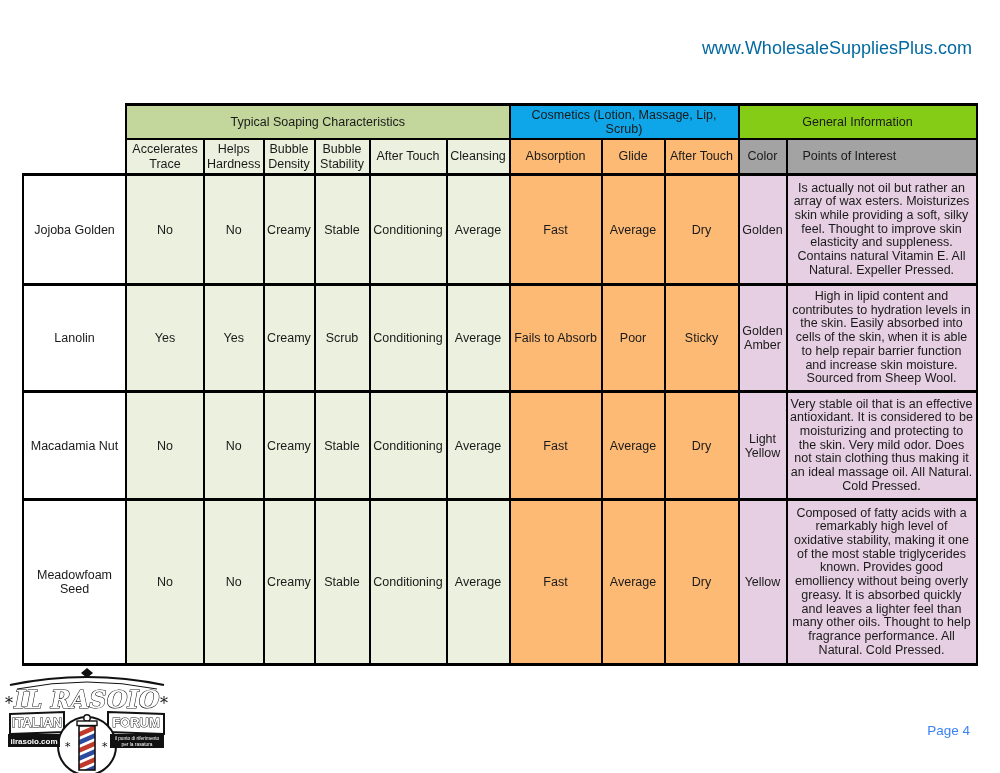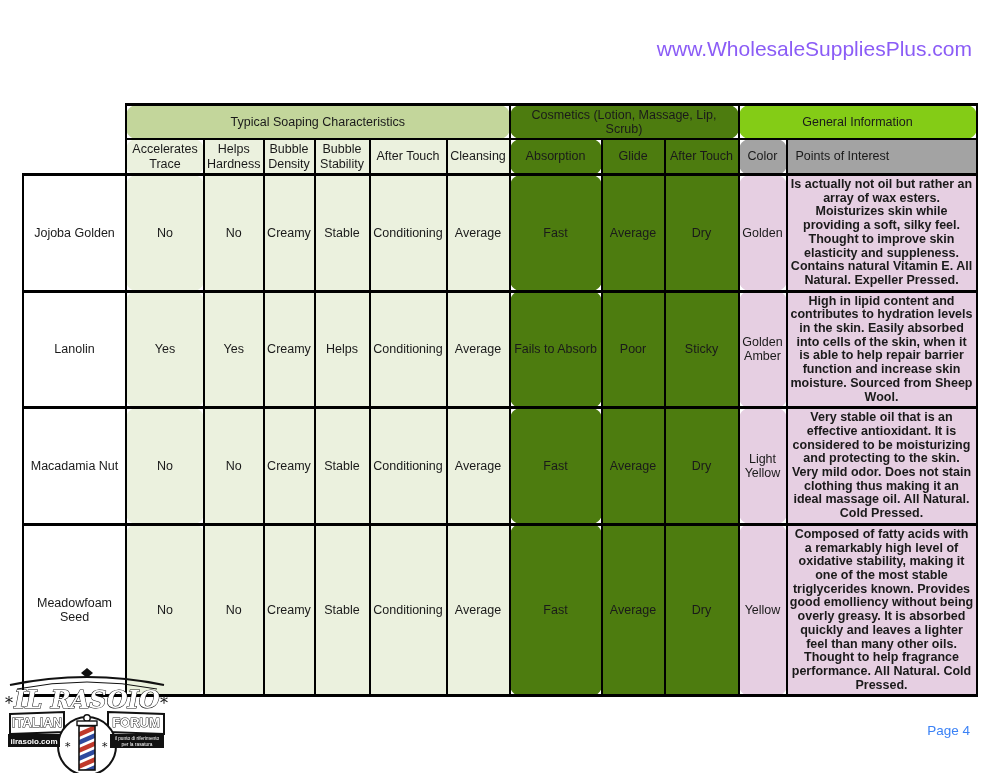--- a/index.html
+++ b/index.html
@@ -1,51 +1,51 @@
 <!DOCTYPE html>
 <html><head>
 <meta charset="utf-8">
 <style>
   * { margin:0; padding:0; box-sizing:border-box; }
   html,body { width:1000px; height:773px; background:#fff; overflow:hidden; position:relative;
               font-family:"Liberation Sans", sans-serif; color:#1a1a1a; }
 
   
-  .contact { position:absolute; top:38px; right:28px; text-align:left; font-size:21px; line-height:21px; color:#8b5cf6; }
+  .contact { position:absolute; top:38px; right:28px; text-align:left; font-size:18px; line-height:21px; color:#0369a1; }
 
   
   table.oil-table { position:absolute; left:22px; top:103px; border-collapse:collapse; table-layout:fixed; }
   table.oil-table td { border:2px solid #000; font-size:12.5px; text-align:center; vertical-align:middle; padding:2px; overflow:hidden; }
 
   tr.band td { height:18px; border-top-width:3px; font-size:12.5px; }
   td.band-soap { background:#c3d69b; }
-  td.band-cos  { background:#4d7c0f; }
+  td.band-cos  { background:#0ea5e9; }
   td.band-gen  { background:#84cc16; border-right-width:3px; }
   td.blank { border:none !important; background:#fff; }
 
   tr.sub td { height:35px; border-bottom-width:3px; line-height:14.5px; }
 
   .sc { background:#ebf1de; }
-  .cc { background:#4d7c0f; }
+  .cc { background:#fdba74; }
   .gc { background:#e6cfe2; }
   tr.sub td.gc { background:#a3a3a3; }
 
-  .gs { border-left-width:3px;border-radius:11px; }
+  .gs { border-left-width:3px; }
   .gs-end { border-right-width:3px; }
 
   tr.datarow td { border-top-width:3px; }
   tr.r0 { height:110px; }
   tr.r1 { height:107px; }
   tr.r2 { height:108px; }
   tr.r3 { height:165px; }
   tr.r3 td { border-bottom-width:3px; }
 
   td.name { background:#fff; text-align:left; padding-left:4px; border-left-width:3px;margin-left:16px; }
   td.poi  { text-align:left; vertical-align:top; border-right-width:3px;
-            font-size:11.8px; line-height:13.7px; padding:2px 2px 2px 3px;font-weight:bold; }
+            font-size:11.8px; line-height:13.7px; padding:2px 2px 2px 3px; }
 
   
   .pagenum { position:absolute; top:723px; right:30px; font-size:13.5px; color:#3b82f6; }
 
   
   .logo { position:absolute; left:2px; top:668px; width:170px; height:110px; }
 </style>
 </head>
 <body>
 
@@ -79,21 +79,21 @@
     <td class="sc gs">Accelerates Trace</td>
     <td class="sc">Helps Hardness</td>
     <td class="sc">Bubble Density</td>
     <td class="sc">Bubble Stability</td>
     <td class="sc">After Touch</td>
     <td class="sc">Cleansing</td>
     <td class="cc gs">Absorption</td>
     <td class="cc">Glide</td>
     <td class="cc">After Touch</td>
     <td class="gc gs">Color</td>
-    <td class="gc gs-end" style="text-align:left;padding-left:8px;">Points of Interest</td>
+    <td class="gc gs-end" style="text-align:left;padding-left:15px;">Points of Interest</td>
   </tr>
 
   <tr class="datarow r0">
     <td class="name">Jojoba Golden</td>
     <td class="sc gs">No</td>
     <td class="sc">No</td>
     <td class="sc">Creamy</td>
     <td class="sc">Stable</td>
     <td class="sc">Conditioning</td>
     <td class="sc">Average</td>
@@ -102,21 +102,21 @@
     <td class="cc">Dry</td>
     <td class="gc gs">Golden</td>
     <td class="gc poi">Is actually not oil but rather an array of wax esters. Moisturizes skin while providing a soft, silky feel. Thought to improve skin elasticity and suppleness. Contains natural Vitamin E. All Natural. Expeller Pressed.</td>
   </tr>
 
   <tr class="datarow r1">
     <td class="name">Lanolin</td>
     <td class="sc gs">Yes</td>
     <td class="sc">Yes</td>
     <td class="sc">Creamy</td>
-    <td class="sc">Helps</td>
+    <td class="sc">Scrub</td>
     <td class="sc">Conditioning</td>
     <td class="sc">Average</td>
     <td class="cc gs">Fails to Absorb</td>
     <td class="cc">Poor</td>
     <td class="cc">Sticky</td>
     <td class="gc gs">Golden Amber</td>
     <td class="gc poi">High in lipid content and contributes to hydration levels in the skin. Easily absorbed into cells of the skin, when it is able to help repair barrier function and increase skin moisture. Sourced from Sheep Wool.</td>
   </tr>
 
   <tr class="datarow r2">

